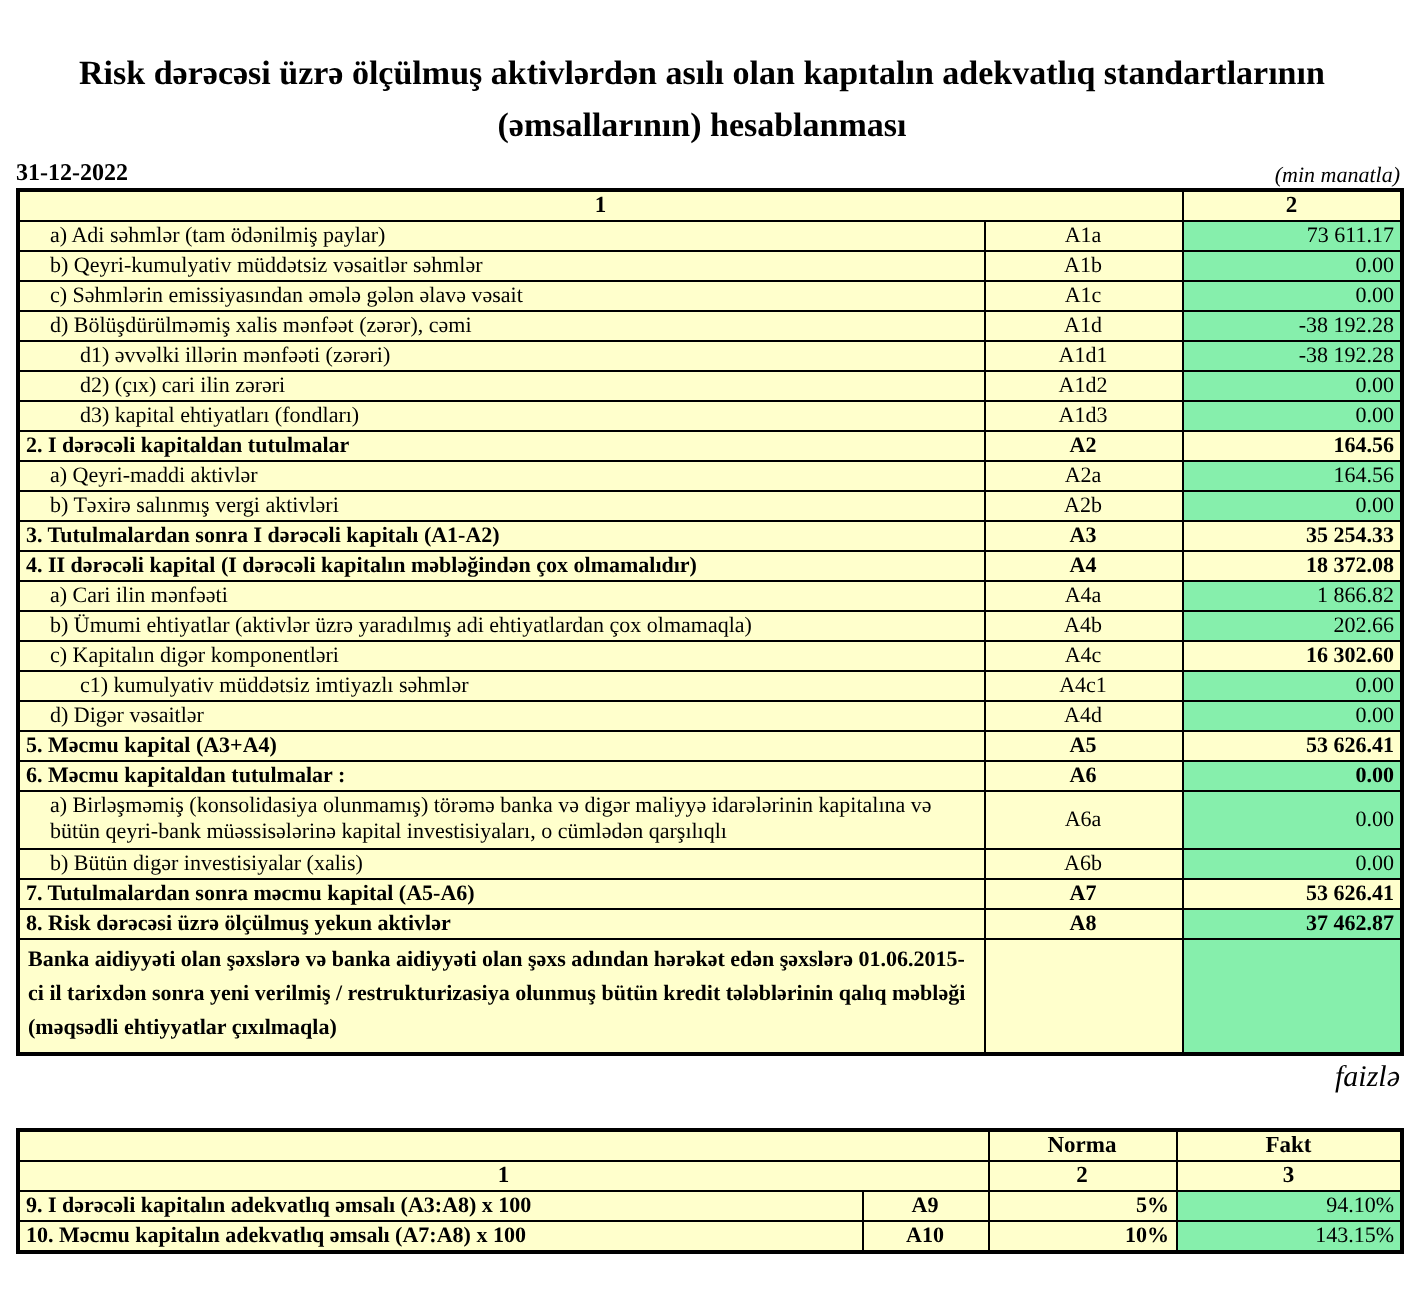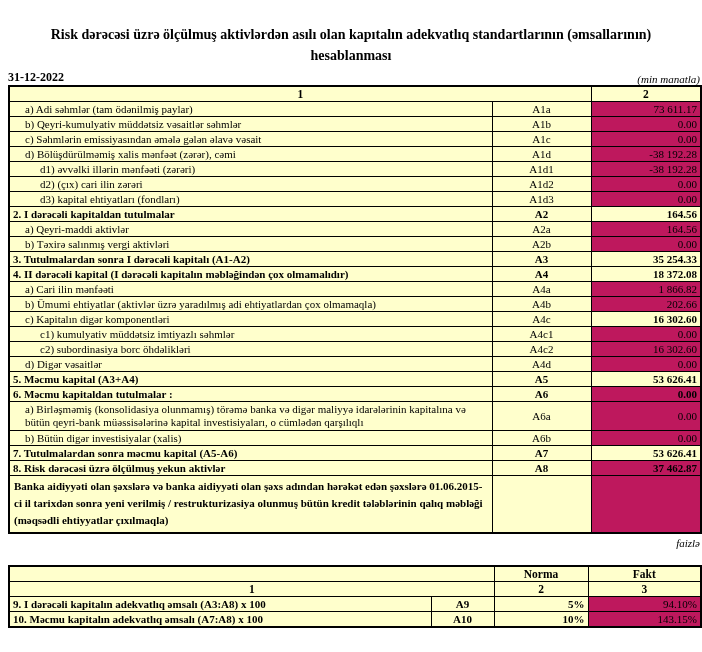--- a/index.html
+++ b/index.html
@@ -5,21 +5,21 @@
   html,body{margin:0;padding:0;background:#ffffff;}
   body{
     width:702px;height:652px;overflow:hidden;
     font-family:"Liberation Serif","DejaVu Serif",serif;
     color:#000;
     -webkit-font-smoothing:antialiased;
   }
   .page{position:relative;width:702px;height:652px;}
   .title{
     margin:24px 28px 0 28px;
-    text-align:center;font-weight:bold;font-size:14px;line-height:1.5;
+    text-align:center;font-weight:bold;font-size:17px;line-height:1.5;
   }
   .meta-row{
     display:flex;justify-content:space-between;align-items:flex-end;
     margin:4px 2px 0 8px;
   }
   .date{font-weight:bold;font-size:12px;}
   .unit-note{font-style:italic;font-size:11px;}
   table{
     border-collapse:collapse;table-layout:fixed;
     margin-left:8px;width:692px;
@@ -29,32 +29,32 @@
     border:1.5px solid #000;
     background:#FFFFCC;
     font-size:11px;line-height:12px;height:12px;
     padding:1px 3px;
     overflow:hidden;white-space:nowrap;
     vertical-align:middle;
   }
   td.hdr{text-align:center;font-weight:bold;font-size:11.5px;}
   td.lbl{text-align:left;}
   td.code{text-align:center;}
-  td.val{text-align:right;background:#be185d;}
+  td.val{text-align:right;background:#86efac;}
   td.bg-y{background:#FFFFCC;}
   .b{font-weight:bold;}
   td.ind1{padding-left:15px;margin-left:39px;}
   td.ind2{padding-left:30px;}
   td.wrap{white-space:normal;line-height:13px;}
   tr.blockrow td.lbl{
     white-space:normal;font-weight:bold;vertical-align:top;
     line-height:17px;padding:2px 4px 3px 4px;
   }
   .percent-note{
-    text-align:right;font-style:italic;font-size:11px;
+    text-align:right;font-style:italic;font-size:15px;
     margin:3px 2px 1px 0;
   }
   .t2{margin-top:16px;}
 </style>
 </head>
 <body>
 
 <div class="page">
 
   <div class="title">Risk dərəcəsi üzrə ölçülmuş aktivlərdən asılı olan kapıtalın adekvatlıq standartlarının (əmsallarının) hesablanması</div>
@@ -149,25 +149,20 @@
         </tr>
         <tr>
           <td class="lbl bg-y ind1">c)  Kapitalın digər komponentləri</td>
           <td class="code bg-y">A4c</td>
           <td class="val bg-y b">16 302.60</td>
         </tr>
         <tr>
           <td class="lbl bg-y ind2">c1) kumulyativ müddətsiz imtiyazlı səhmlər</td>
           <td class="code bg-y">A4c1</td>
           <td class="val">0.00</td>
-        </tr>
-        <tr>
-          <td class="lbl bg-y ind2">c2) subordinasiya borc öhdəlikləri</td>
-          <td class="code bg-y">A4c2</td>
-          <td class="val">16 302.60</td>
         </tr>
         <tr>
           <td class="lbl bg-y ind1">d) Digər vəsaitlər</td>
           <td class="code bg-y">A4d</td>
           <td class="val">0.00</td>
         </tr>
         <tr>
           <td class="lbl bg-y b">5. Məcmu kapital (A3+A4)</td>
           <td class="code bg-y b">A5</td>
           <td class="val bg-y b">53 626.41</td>

